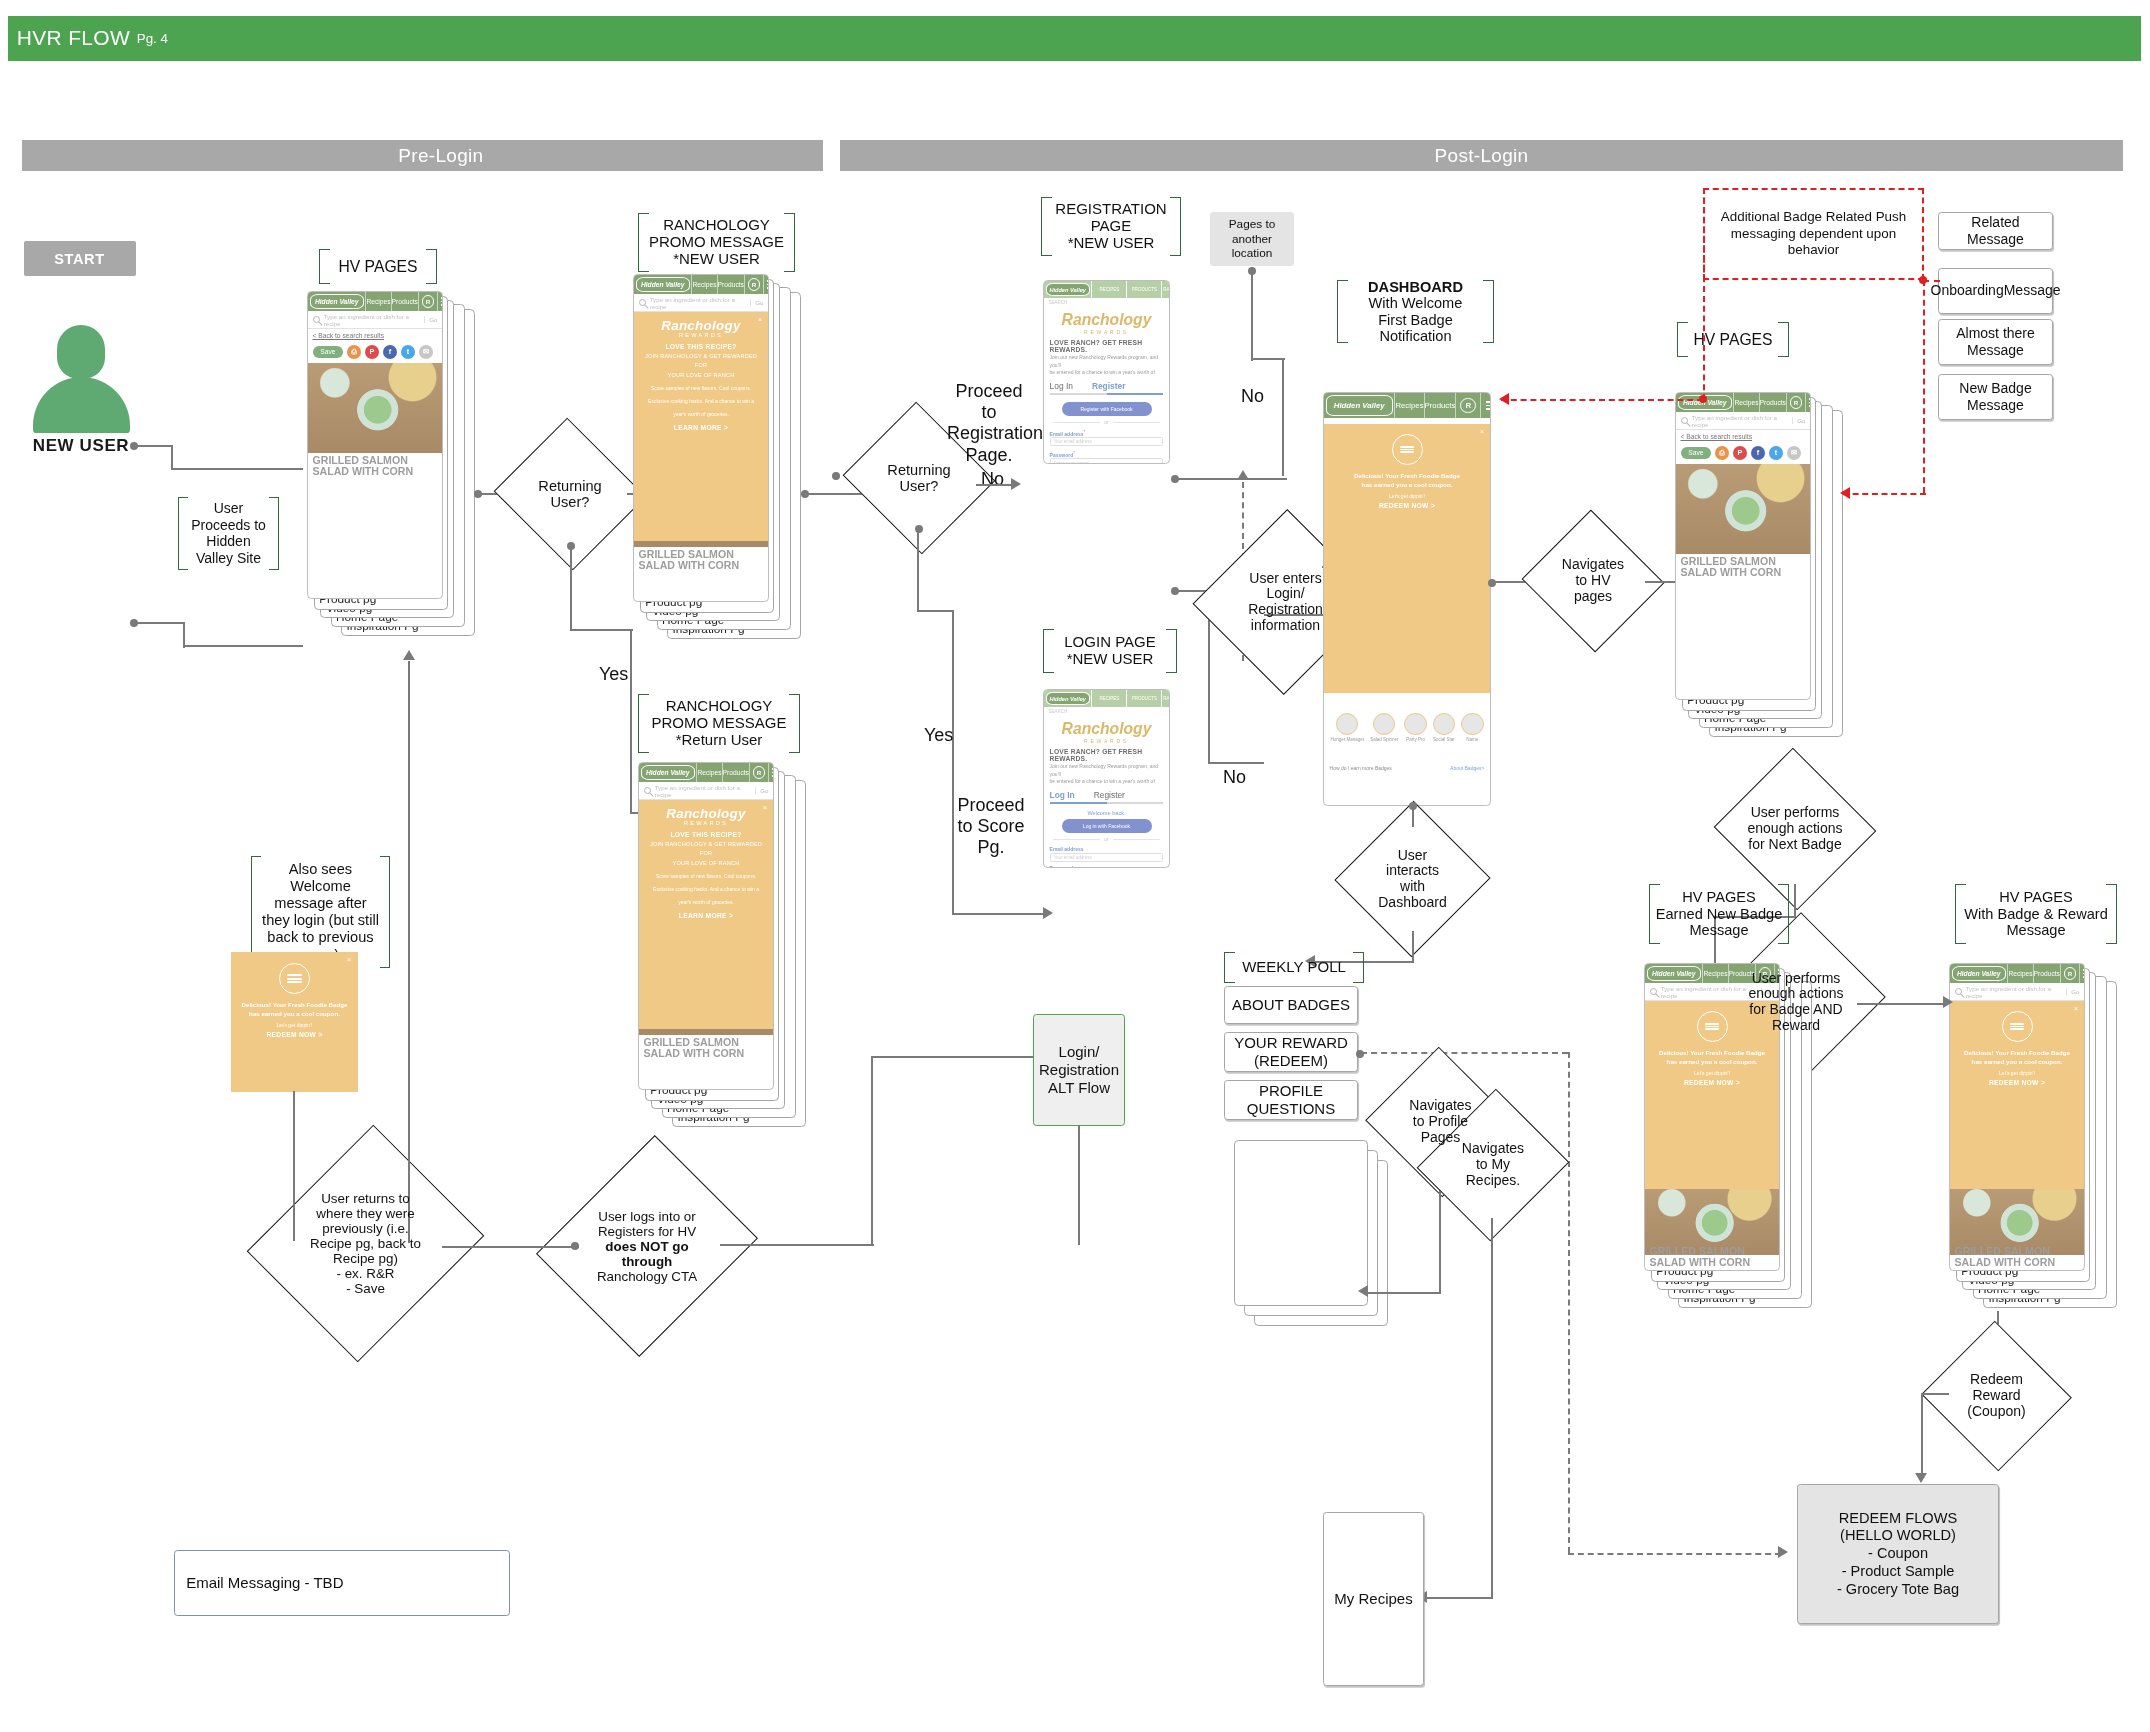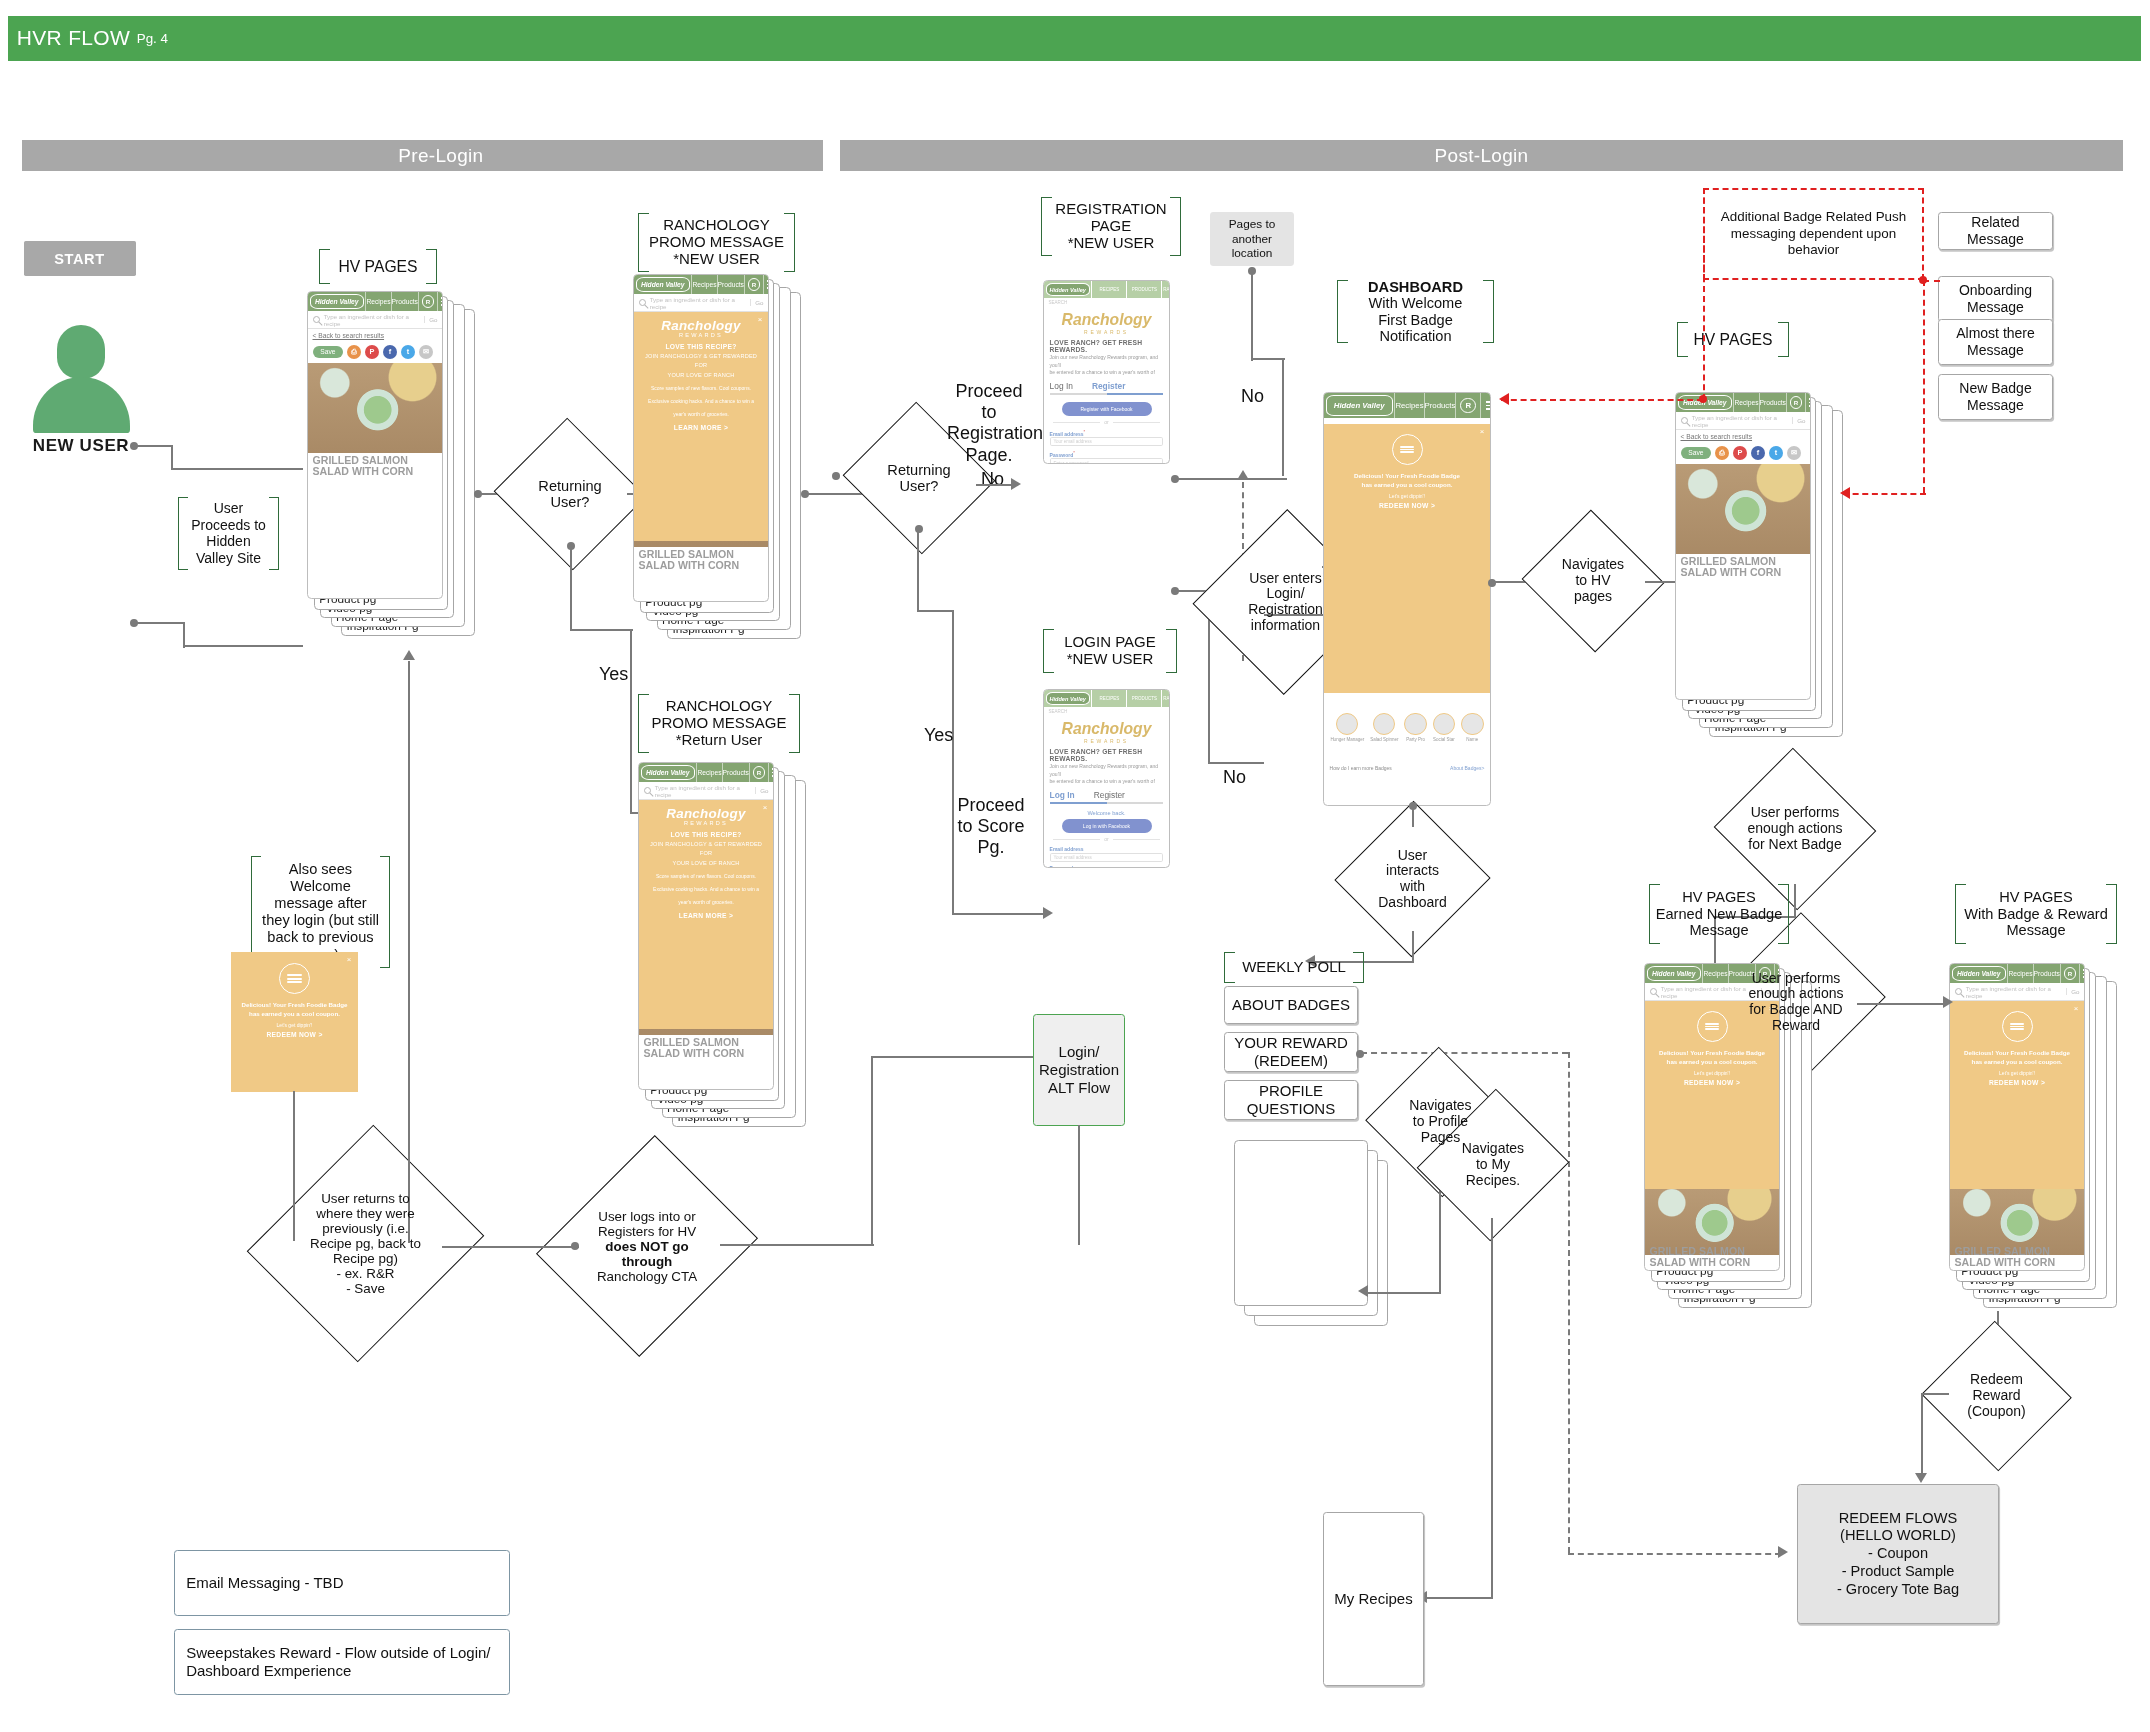--- a/index.html
+++ b/index.html
@@ -755,21 +755,21 @@
     </div>
   </div>
 
   <div class="redbox" style="left:1703px; top:188px; width:221px; height:92px; font-size:13.4px;">
     <span>Additional Badge Related Push messaging dependent upon behavior</span>
   </div>
 
   <div class="box" style="left:1938px; top:212px; width:115px; height:38px; font-size:14px;">
     <span>Related Message</span>
   </div>
-  <div class="box" style="left:1938px; top:276px; width:115px; height:46px; font-size:14px; flex-direction:column;">
+  <div class="box" style="left:1938px; top:268px; width:115px; height:46px; font-size:14px; flex-direction:row;">
     <div>Onboarding</div>
     <div>Message</div>
   </div>
   <div class="box" style="left:1938px; top:319px; width:115px; height:46px; font-size:14px; flex-direction:column;">
     <div>Almost there</div>
     <div>Message</div>
   </div>
   <div class="box" style="left:1938px; top:374px; width:115px; height:46px; font-size:14px; flex-direction:column;">
     <div>New Badge</div>
     <div>Message</div>
@@ -1038,19 +1038,15 @@
   <div class="box greenline" style="left:1033px; top:1014px; width:92px; height:112px; font-size:15px; flex-direction:column;">
     <div>Login/</div>
     <div>Registration</div>
     <div>ALT Flow</div>
   </div>
   <div class="ln v" style="left:1078px; top:1125px; height:120px;"></div>
 
   <div class="box bluebd" style="left:174px; top:1550px; width:336px; height:66px; font-size:15px; justify-content:flex-start; padding-left:11.2px; box-shadow:none;">
     <span>Email Messaging - TBD</span>
   </div>
-  <div class="box bluebd" style="left:174px; top:1629px; width:336px; height:66px; font-size:15px; justify-content:flex-start; align-items:center; padding-left:11.2px; box-shadow:none; flex-direction:column; justify-content:center; align-items:flex-start; text-align:left;">
-    <div>Sweepstakes Reward - Flow outside of Login/</div>
-    <div>Dashboard Exmperience</div>
-  </div>
 
 </div>
 
 
 </body></html>

